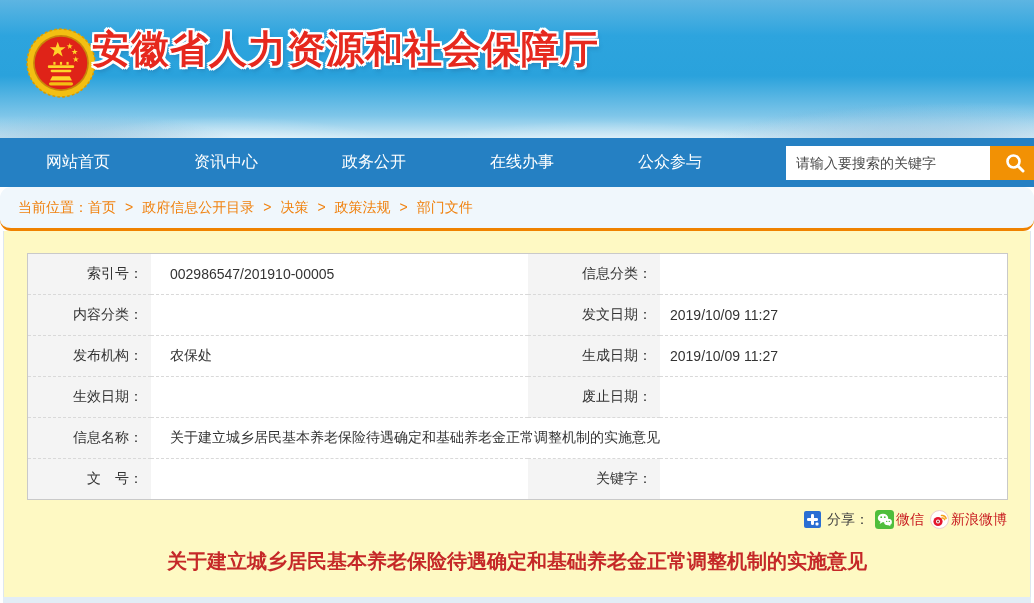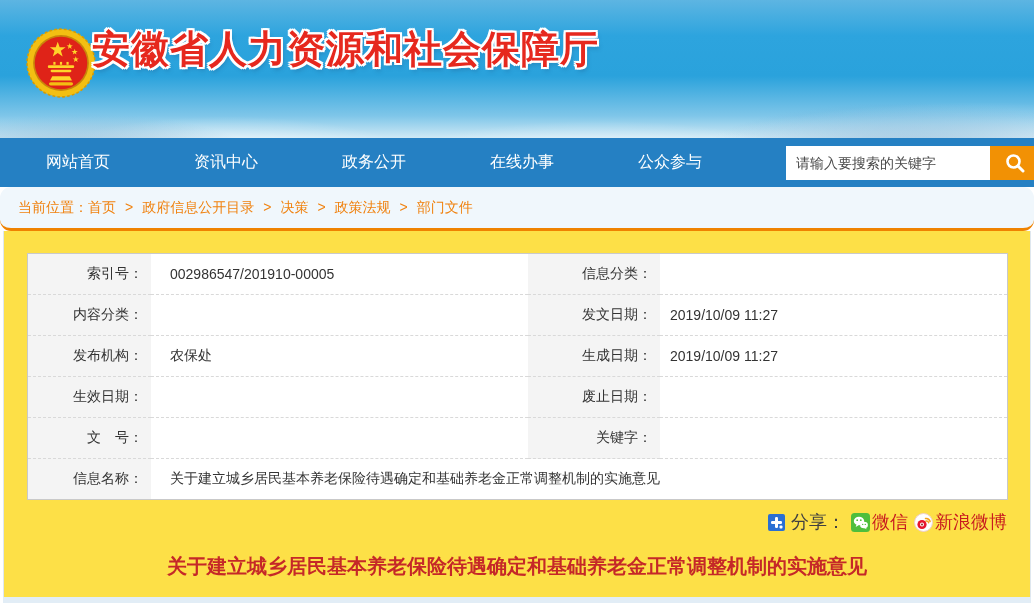--- a/index.html
+++ b/index.html
@@ -37,33 +37,33 @@
     display:flex; align-items:center; justify-content:center; }
 
   
   .breadcrumb-bar { height:44px; background:#f0f7fc; border-bottom:3px solid #ef8200;
     display:flex; align-items:center; padding:0 18px;border-radius:11px; }
   .breadcrumb { font-size:14px; color:#f0820f; }
   .crumb-link { color:#f0820f; text-decoration:none; cursor:pointer; }
   .crumb-sep { margin:0 9px; color:#f0820f; }
 
   
-  .content { position:relative; margin:0 3px; height:372px; background:#fde047;
+  .content { position:relative; margin:0 3px; height:372px; background:#fef9c3;
     border-left:1px solid #dfe7ee; border-right:1px solid #dfe7ee; padding-top:22px; }
 
   .info-table { width:980px; margin:0 auto; border-collapse:collapse; table-layout:fixed;
     font-size:14px; color:#333; border:1px solid #c9c9c9; }
   .info-table td { height:41px; border-bottom:1px dashed #d9d9d9; vertical-align:middle; }
   .info-table tr:last-child td { border-bottom:none; }
   .cell-lbl { background:#f4f4f4; text-align:right; padding-right:8px; }
   .cell-val { background:#fff; text-align:left; padding-left:19px; }
   .cell-val.second { padding-left:10px; }
 
   .share-row { width:980px; margin:10px auto 0; display:flex; justify-content:flex-end;
-    align-items:center; gap:6px; font-size:18px; color:#404040; }
+    align-items:center; gap:6px; font-size:14px; color:#404040; }
   .share-row svg { display:block; }
   .share-link { display:flex; align-items:center; gap:2px; color:#c81a1f; text-decoration:none; cursor:pointer; }
   .share-icon { display:flex; cursor:pointer; }
 
   .article-title { margin:18px 50px 0; text-align:center; font-size:20px; font-weight:bold; color:#c52828; line-height:1.4; }
 
   .footer-strip { position:absolute; left:3px; right:3px; bottom:0; height:6px; background:#e2edf6; }
 </style>
 </head>
 <body>
@@ -145,28 +145,28 @@
             <td class="cell-lbl">生成日期：</td>
             <td class="cell-val second">2019/10/09 11:27</td>
           </tr>
           <tr>
             <td class="cell-lbl">生效日期：</td>
             <td class="cell-val"></td>
             <td class="cell-lbl">废止日期：</td>
             <td class="cell-val second"></td>
           </tr>
           <tr>
+            <td class="cell-lbl">信息名称：</td>
+            <td class="cell-val" colspan="3">关于建立城乡居民基本养老保险待遇确定和基础养老金正常调整机制的实施意见</td>
+          </tr>
+          <tr>
             <td class="cell-lbl">文　号：</td>
             <td class="cell-val"></td>
             <td class="cell-lbl">关键字：</td>
             <td class="cell-val second"></td>
-          </tr>
-          <tr>
-            <td class="cell-lbl">信息名称：</td>
-            <td class="cell-val" colspan="3">关于建立城乡居民基本养老保险待遇确定和基础养老金正常调整机制的实施意见</td>
           </tr>
         </tbody>
     </table>
 
     <div class="share-row">
       <span class="share-icon">
         <svg width="17" height="17" viewBox="0 0 17 17">
           <rect width="17" height="17" rx="2" fill="#2a6fd3"></rect>
           <rect x="7" y="3" width="3" height="11" rx="1.2" fill="#fff"></rect>
           <rect x="3" y="7" width="11" height="3" rx="1.2" fill="#fff"></rect>

